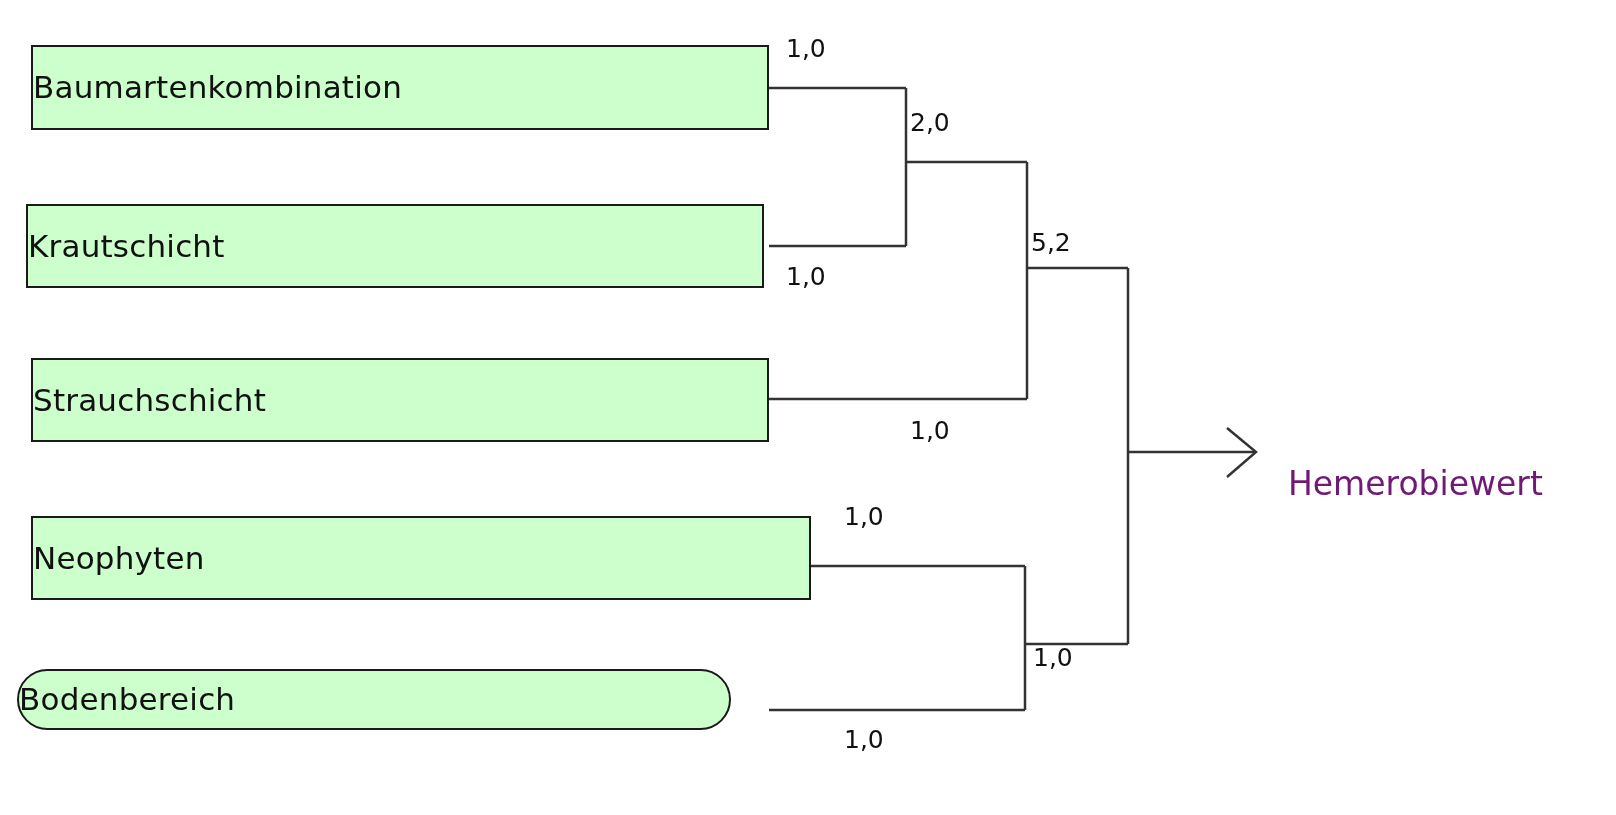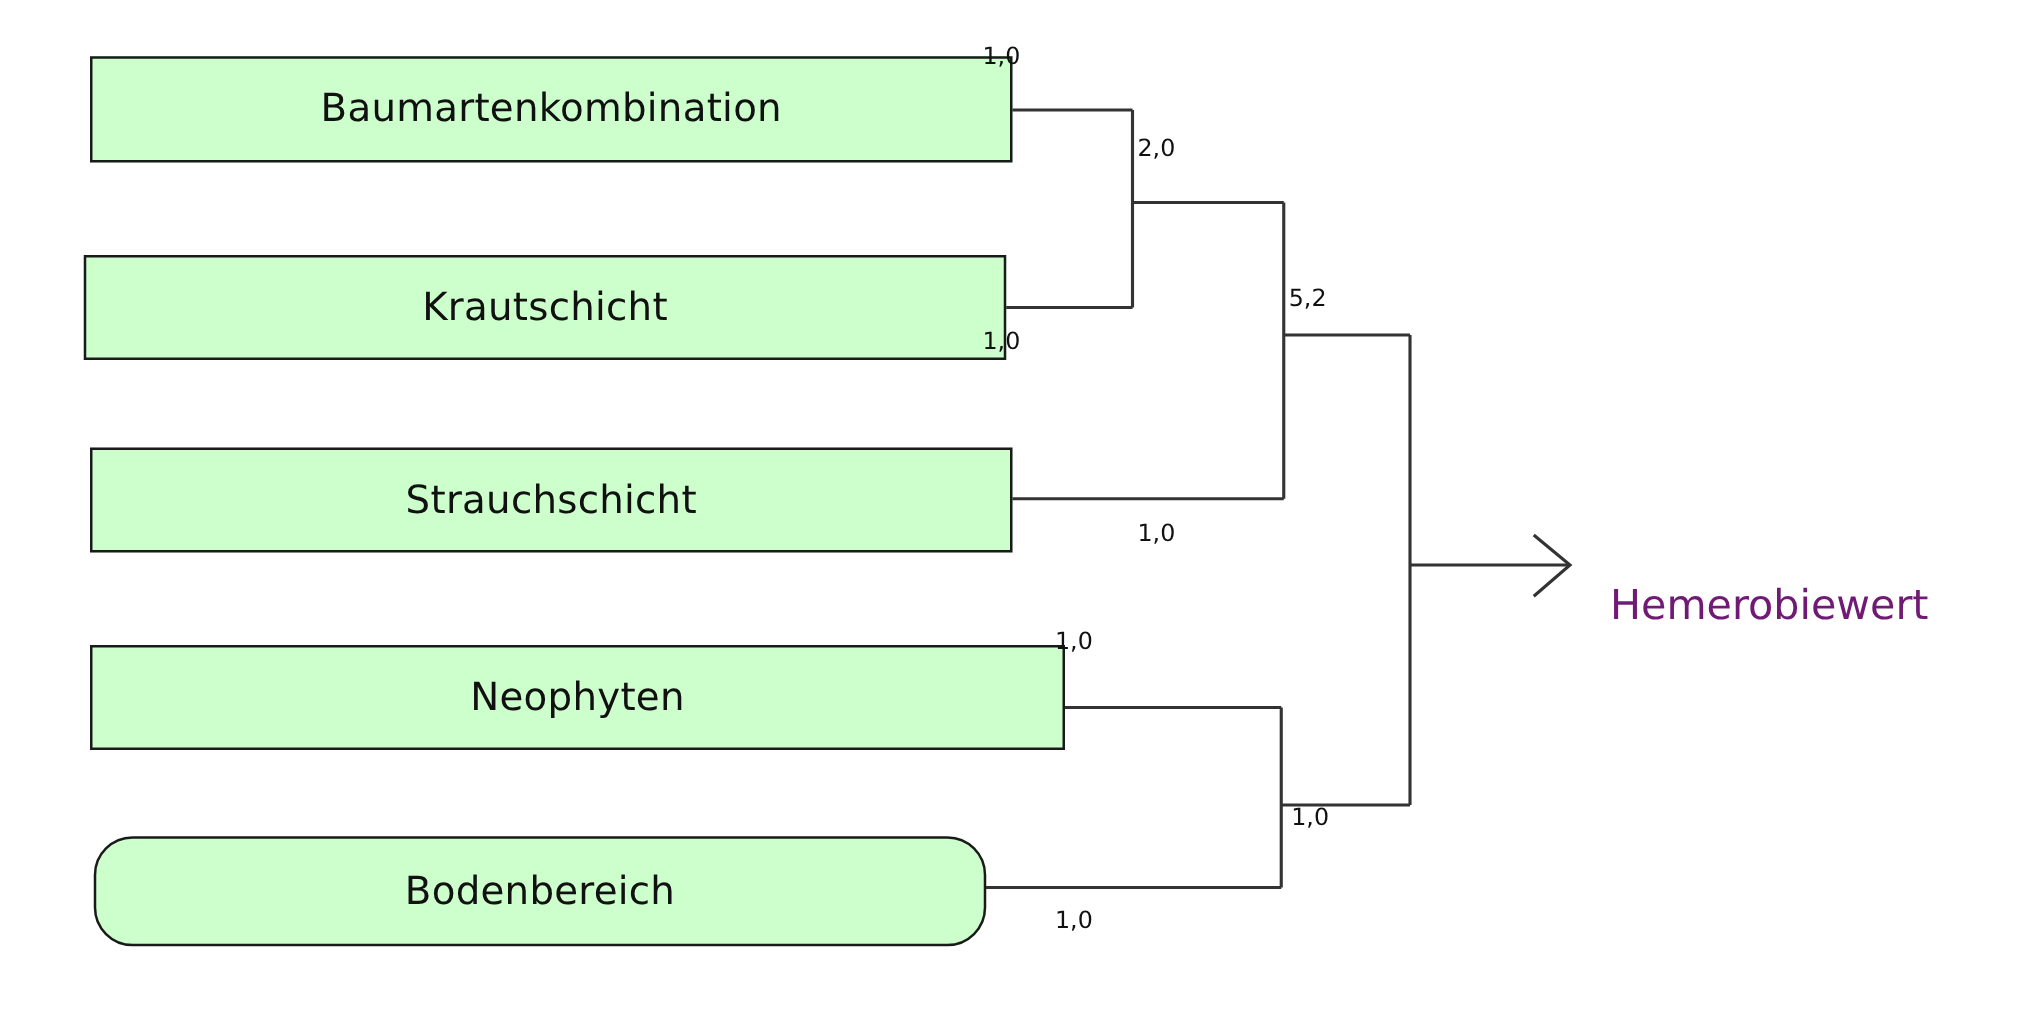--- a/index.html
+++ b/index.html
@@ -29,33 +29,31 @@
     height: 815px;
     display: block;
   }
   .criterion-box {
     position: absolute;
     box-sizing: border-box;
     background: #ccffcc;
     border: 2px solid #1a1a1a;
     display: flex;
     align-items: center;
-    justify-content: center;
-    margin-left: 41px;
   }
   .criterion-label {
     font-size: 31px;
     color: #111111;
     letter-spacing: 0.2px;
     line-height: 1;
     white-space: nowrap;
   }
   .weight-label {
     position: absolute;
-    font-size: 19px;
+    font-size: 25px;
     color: #111111;
     line-height: 1;
     white-space: nowrap;
   }
   .result-label {
     position: absolute;
     font-size: 33px;
     color: #701a75;
     line-height: 1;
     white-space: nowrap;
@@ -109,21 +107,21 @@
   </div>
 
   <div class="criterion-box" style="left:31px; top:358px; width:738px; height:84px;">
     <span class="criterion-label">Strauchschicht</span>
   </div>
 
   <div class="criterion-box" style="left:31px; top:516px; width:780px; height:84px;">
     <span class="criterion-label">Neophyten</span>
   </div>
 
-  <div class="criterion-box" style="left:34px; top:669px; width:714px; height:88px;border-radius:31px;">
+  <div class="criterion-box" style="left:17px; top:669px; width:714px; height:61px;border-radius:31px;">
     <span class="criterion-label">Bodenbereich</span>
   </div>
 
   <span class="weight-label" style="left:786px; top:36px;">1,0</span>
 
   <span class="weight-label" style="left:786px; top:264px;">1,0</span>
 
   <span class="weight-label" style="left:910px; top:110px;">2,0</span>
 
   <span class="weight-label" style="left:910px; top:418px;">1,0</span>

